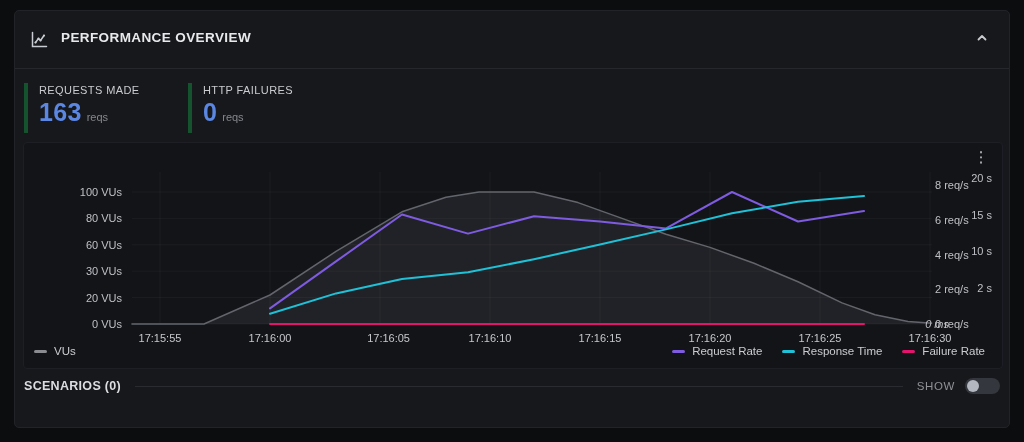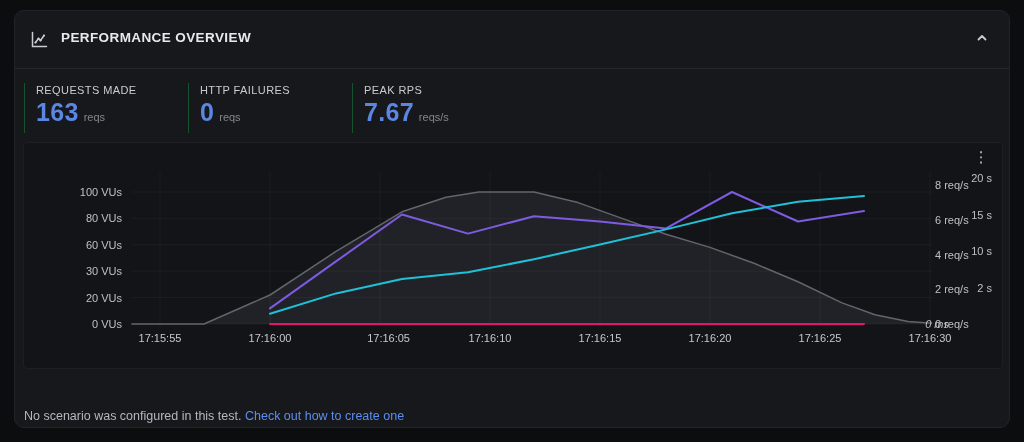--- a/index.html
+++ b/index.html
@@ -6,35 +6,35 @@
   html,body { width:1024px; height:442px; }
   body {
     background:#0c0d0f;
     font-family:"Liberation Sans", sans-serif;
     position:relative;
     overflow:hidden;
     -webkit-font-smoothing:antialiased;
   }
   .card {
     position:absolute; left:14px; top:10px; width:996px; height:418px;
-    background:#17181c; border:1px solid #222329; border-radius:10px;
+    background:#17181c; border:1px solid #222329; border-radius:5px;
   }
   
   .card-header { position:absolute; left:0; top:0; width:100%; height:58px;
     display:flex; align-items:center; padding:0 16px 0 12px; border-bottom:1px solid #26272c; }
   .header-icon { width:24px; height:24px; margin-right:10px; flex:0 0 auto; display:flex; align-items:center; justify-content:center; }
   .header-text { flex:1 1 auto; min-width:0; }
   .card-title { font-size:13.5px; font-weight:bold; letter-spacing:.4px; color:#e8e9eb; margin-bottom:4px; }
   .card-subtitle { font-size:12.5px; color:#96989e; }
   .card-subtitle .em { color:#d3d4d8; font-weight:bold; }
   .collapse-btn { background:none; border:none; cursor:pointer; width:22px; height:22px;
     display:flex; align-items:center; justify-content:center; flex:0 0 auto; }
   
   .stats-row { position:absolute; left:0; top:68px; width:100%; height:58px; }
-  .stat { position:absolute; top:4px; height:50px; width:160px; border-left:1px solid #14532d; padding-left:11px; }
+  .stat { position:absolute; top:4px; height:50px; width:160px; border-left:4px solid #14532d; padding-left:11px; }
   .stat-label { font-size:11px; letter-spacing:.4px; color:#caccd0; margin-top:1px; }
   .stat-value-row { display:flex; align-items:baseline; margin-top:2px; }
   .stat-value { font-size:25px; font-weight:bold; color:#5b87e2; letter-spacing:.3px; }
   .stat-unit { font-size:11px; color:#85878d; margin-left:5px; }
   
   .chart-panel { position:absolute; left:8px; top:131px; width:980px; height:227px;
     background:#131418; border:1px solid #1e1f24; border-radius:4px; }
   .chart-svg-wrap, .chart-svg-wrap svg { position:absolute; left:0; top:0; width:980px; height:227px; }
   .kebab-btn { position:absolute; right:12px; top:4px; width:18px; height:20px; background:none; border:none;
     color:#c6c7cb; font-size:15px; line-height:20px; cursor:pointer; }
@@ -94,27 +94,20 @@
           <span class="stat-unit">reqs</span>
         </div>
     </div>
     <div class="stat" style="left:173px">
       <div class="stat-label">HTTP FAILURES</div>
       <div class="stat-value-row">
           <span class="stat-value">0</span>
           <span class="stat-unit">reqs</span>
         </div>
     </div>
-    <div class="stat" style="left:337px">
-      <div class="stat-label">PEAK RPS</div>
-      <div class="stat-value-row">
-          <span class="stat-value">7.67</span>
-          <span class="stat-unit">reqs/s</span>
-        </div>
-    </div>
   </div>
 
   <div class="chart-panel">
     <div class="chart-svg-wrap" id="chart-svg-wrap">
         <svg viewBox="0 0 980 227" xmlns="http://www.w3.org/2000/svg">
           <line x1="136" y1="29" x2="136" y2="181" stroke="rgba(255,255,255,0.045)" stroke-width="1"></line>
           <line x1="246" y1="29" x2="246" y2="181" stroke="rgba(255,255,255,0.045)" stroke-width="1"></line>
           <line x1="356" y1="29" x2="356" y2="181" stroke="rgba(255,255,255,0.045)" stroke-width="1"></line>
           <line x1="466" y1="29" x2="466" y2="181" stroke="rgba(255,255,255,0.045)" stroke-width="1"></line>
           <line x1="576" y1="29" x2="576" y2="181" stroke="rgba(255,255,255,0.045)" stroke-width="1"></line>
@@ -154,20 +147,47 @@
         <div class="axis-label axis-x" style="left: 106px; width: 60px; top: 188px;">17:15:55</div>
         <div class="axis-label axis-x" style="left: 216px; width: 60px; top: 188px;">17:16:00</div>
         <div class="axis-label axis-x" style="left: 326px; width: 60px; top: 188px; text-align: right;">17:16:05</div>
         <div class="axis-label axis-x" style="left: 436px; width: 60px; top: 188px;">17:16:10</div>
         <div class="axis-label axis-x" style="left: 546px; width: 60px; top: 188px;">17:16:15</div>
         <div class="axis-label axis-x" style="left: 656px; width: 60px; top: 188px;">17:16:20</div>
         <div class="axis-label axis-x" style="left: 766px; width: 60px; top: 188px;">17:16:25</div>
         <div class="axis-label axis-x" style="left: 876px; width: 60px; top: 188px;">17:16:30</div>
       </div>
     <button class="kebab-btn"><span>⋮</span></button>
+    <div class="legend-row">
+      <div class="legend-left" id="legend-left">
+          <div class="legend-item">
+            <span class="legend-swatch" style="background: rgb(138, 140, 146);"></span>
+            <span class="legend-label">VUs</span>
+          </div>
+        </div>
+      <div class="legend-right" id="legend-right">
+          <div class="legend-item">
+            <span class="legend-swatch" style="background: rgb(126, 91, 224);"></span>
+            <span class="legend-label">Request Rate</span>
+          </div>
+          <div class="legend-item">
+            <span class="legend-swatch" style="background: rgb(31, 193, 215);"></span>
+            <span class="legend-label">Response Time</span>
+          </div>
+          <div class="legend-item">
+            <span class="legend-swatch" style="background: rgb(229, 19, 109);"></span>
+            <span class="legend-label">Failure Rate</span>
+          </div>
+        </div>
+    </div>
   </div>
 
+  <div class="scenarios-header">
+    <span class="scenarios-title">SCENARIOS (0)</span>
+    <div class="scenarios-divider"></div>
+    <span class="show-label">SHOW</span>
+    <div class="toggle">
+      <div class="toggle-knob"></div>
+    </div>
+  </div>
 
-  <div class="scenarios-body">
-    <span>No scenario was configured in this test. </span><a>Check out how to create one</a>
-  </div>
 
 </div>
 
 </body></html>

